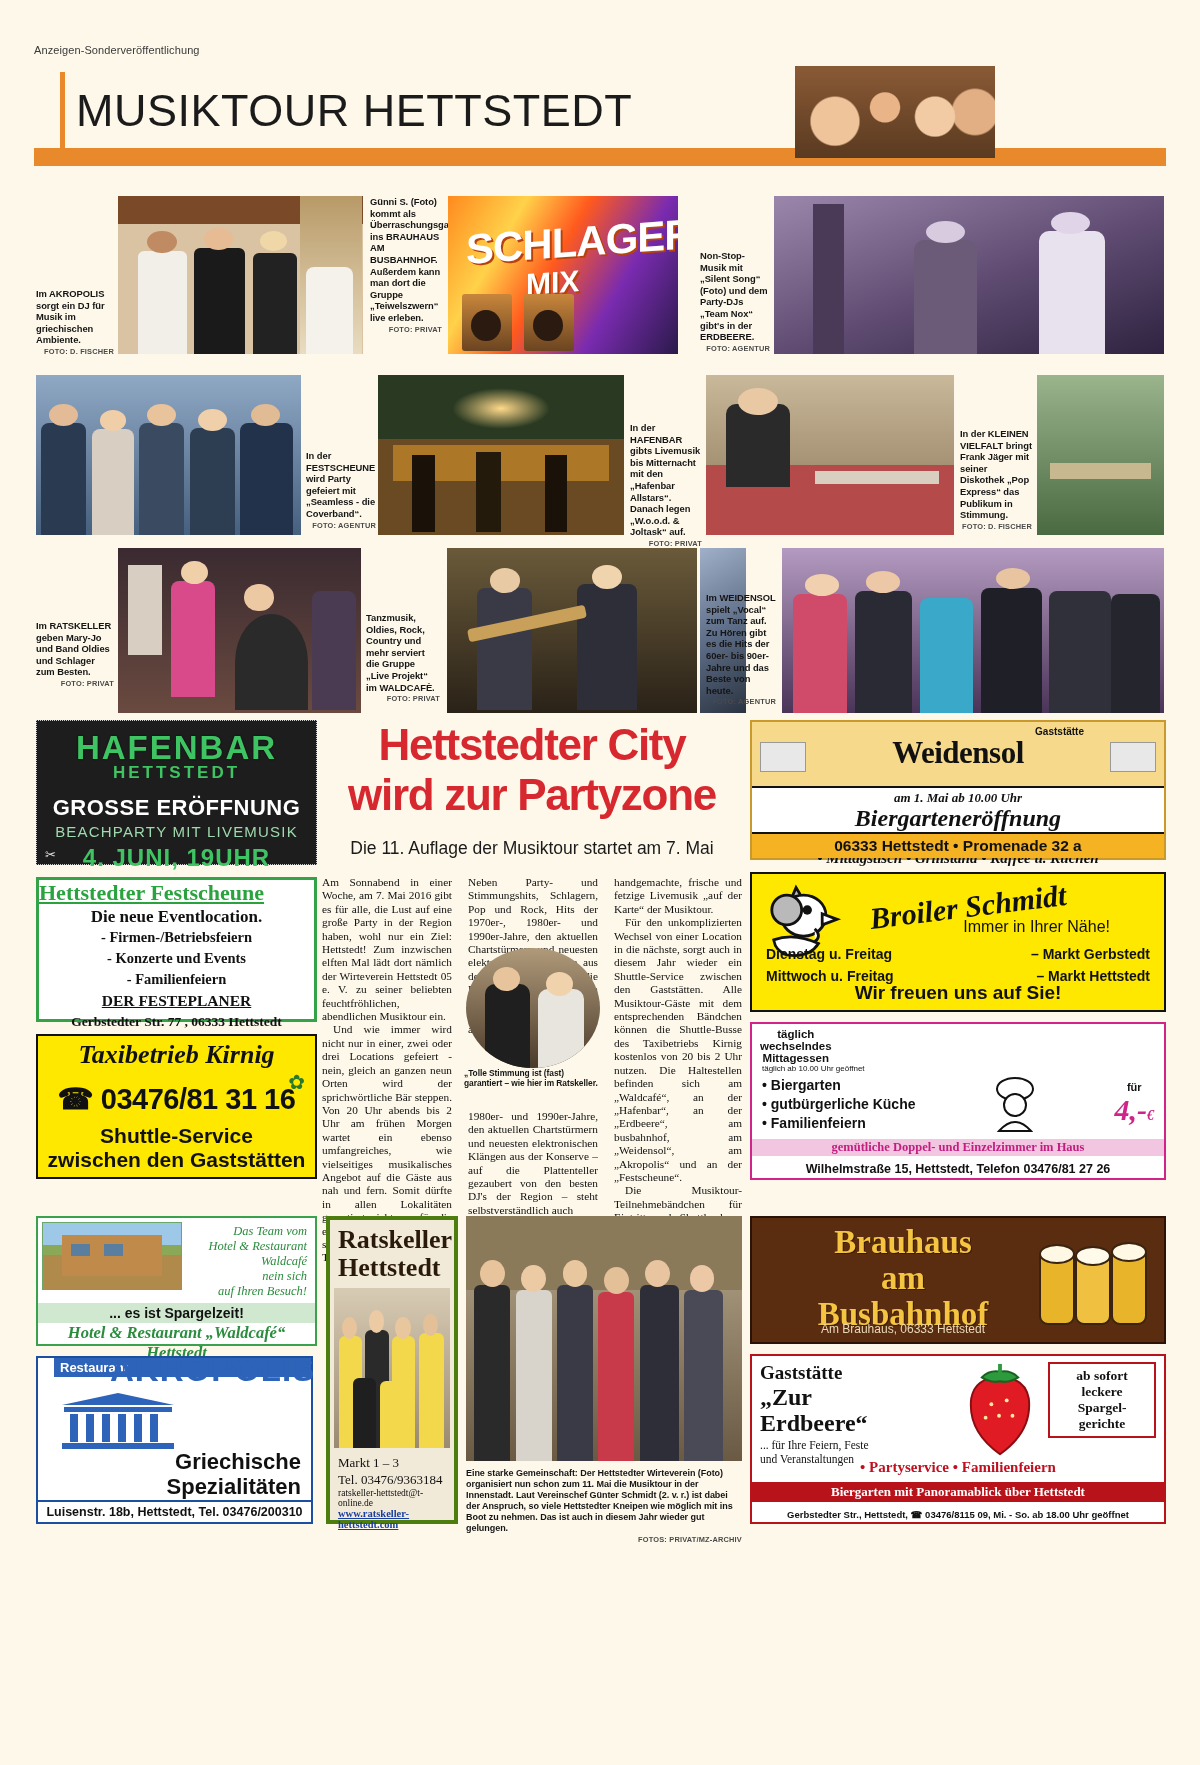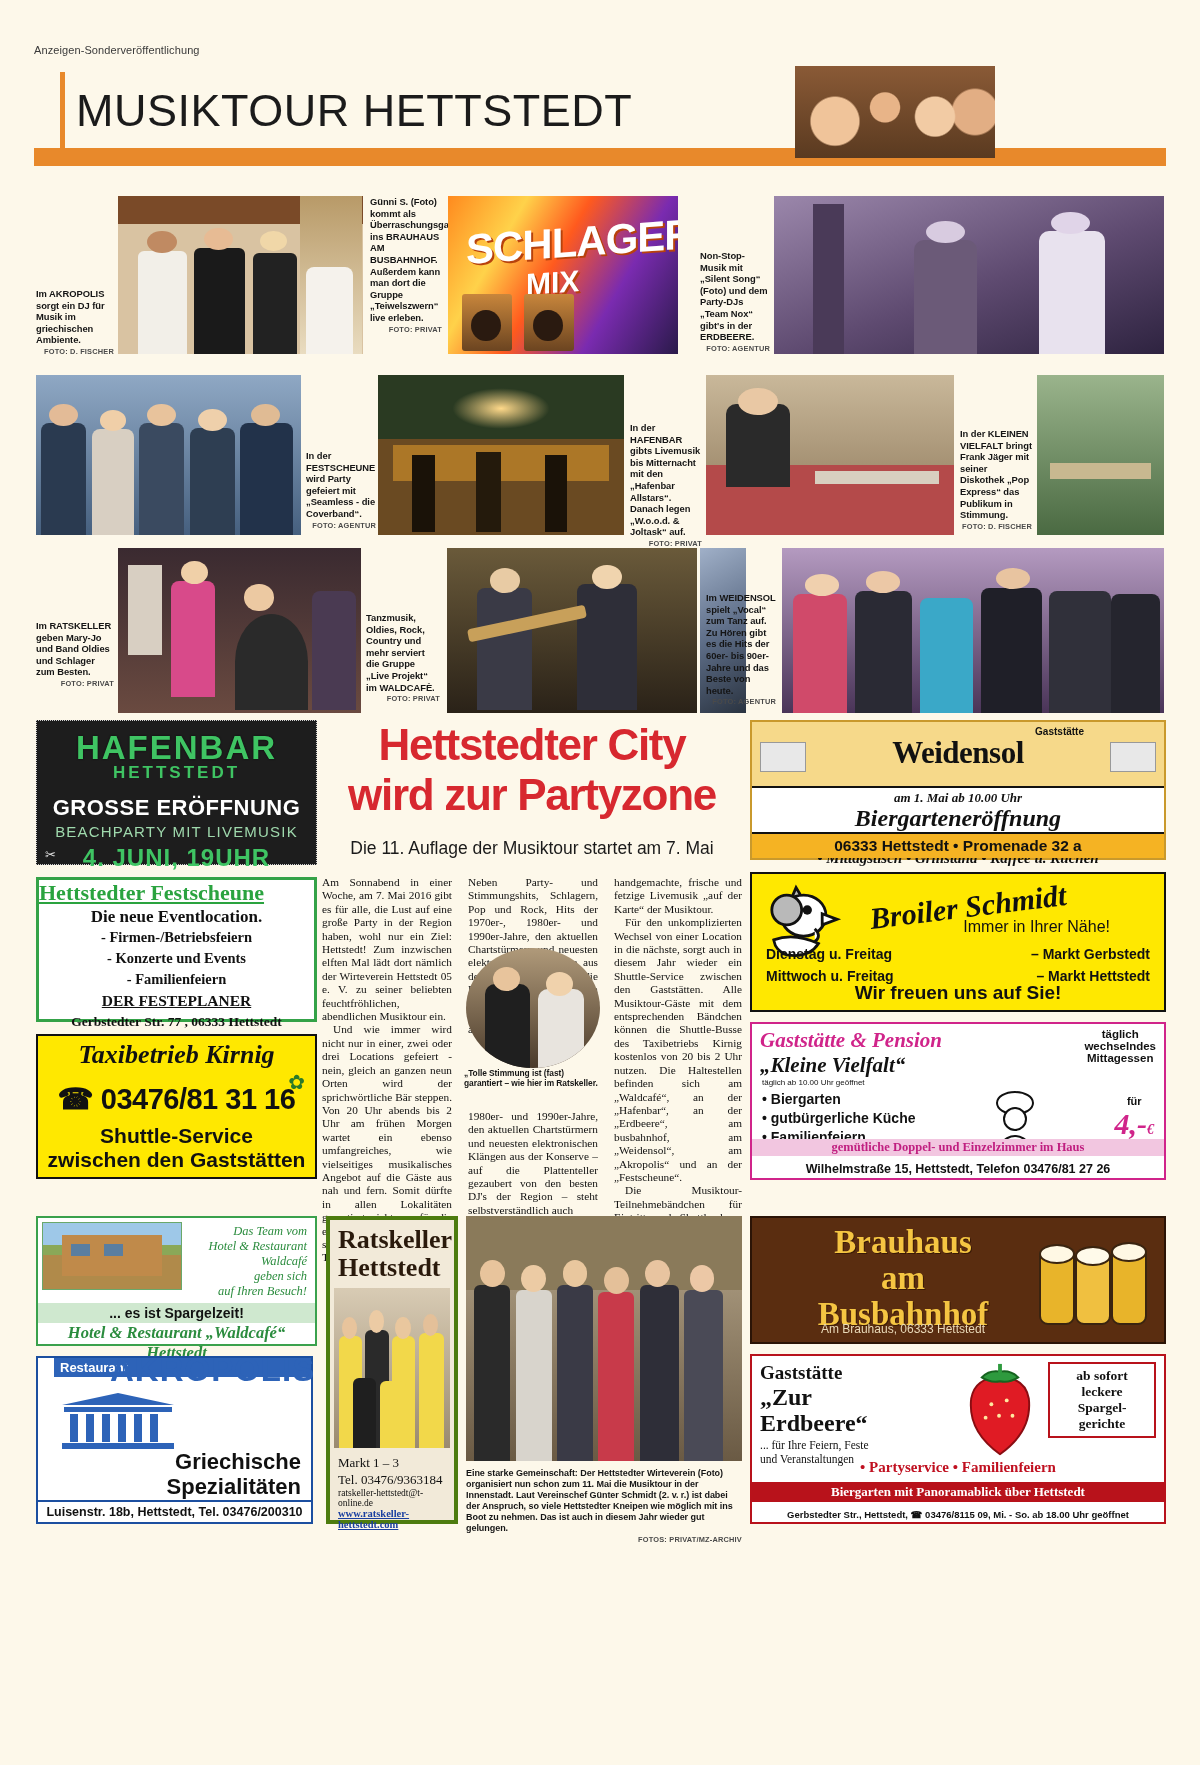--- a/index.html
+++ b/index.html
@@ -396,24 +396,20 @@
     </div>
     <div class="row" style="position:absolute;left:0;right:0;top:94px;">
       <span>Mittwoch u. Freitag</span>
       <span>– Markt Hettstedt</span>
     </div>
     <div class="cta" style="position:absolute;left:0;right:0;bottom:6px;">Wir freuen uns auf Sie!</div>
   </div>
 
   <div class="ad kv" style="left:750px; top:1022px; width:416px; height:158px;">
     <div style="padding:4px 8px 0 8px;display:flex;justify-content:space-between;align-items:flex-start;">
-      <div>
-        <div class="t1">Gaststätte &amp; Pension</div>
-        <div class="t2">„Kleine Vielfalt“</div>
-      </div>
       <div style="text-align:right;">
         <div class="r1">täglich</div>
         <div class="r1">wechselndes</div>
         <div class="r1">Mittagessen</div>
       </div>
     </div>
     <div style="font-size:8px;padding-left:10px;">täglich ab 10.00 Uhr geöffnet</div>
     <div style="display:flex;justify-content:space-between;align-items:center;padding:2px 10px 0 10px;">
       <div>
         <div class="li">• Biergarten</div>
@@ -443,21 +439,21 @@
       <div style="width:140px;height:68px;position:relative;overflow:hidden;border:1px solid #6aa86a;">
         <div style="position:absolute;inset:0;background:linear-gradient(180deg,#9ec8e8 0 34%,#8aa858 34% 48%,#b08a4a 48% 100%);"></div>
         <div style="position:absolute;left:14%;top:18%;width:72%;height:62%;background:#c08a4a;"></div>
         <div style="position:absolute;left:20%;top:32%;width:14%;height:18%;background:#5a7ea0;"></div>
         <div style="position:absolute;left:44%;top:32%;width:14%;height:18%;background:#5a7ea0;"></div>
       </div>
       <div class="side" style="flex:1;padding-right:4px;padding-top:2px;">
         <div>Das Team vom</div>
         <div>Hotel &amp; Restaurant</div>
         <div>Waldcafé</div>
-        <div>geben sich</div>
+        <div>nein sich</div>
         <div>auf Ihren Besuch!</div>
       </div>
     </div>
     <div class="green-bar">... es ist Spargelzeit!</div>
     <div class="name">Hotel &amp; Restaurant „Waldcafé“ Hettstedt</div>
     <div style="display:flex;padding:1px 4px;">
       <div style="width:40px;text-align:center;font-size:22px;color:#2b8c3e;">❉</div>
       <div class="info" style="flex:1;">
         <div>Kirschweg 21 • ☎ (03476) 85 10 71</div>
         <div>www.waldcafe-hettstedt.de</div>

